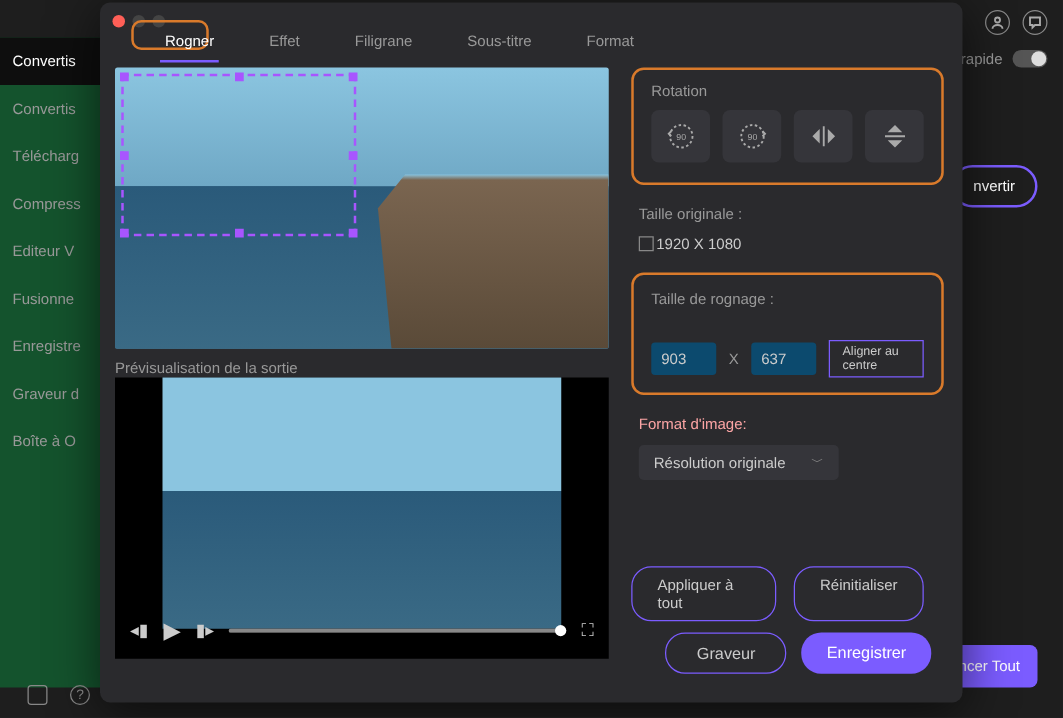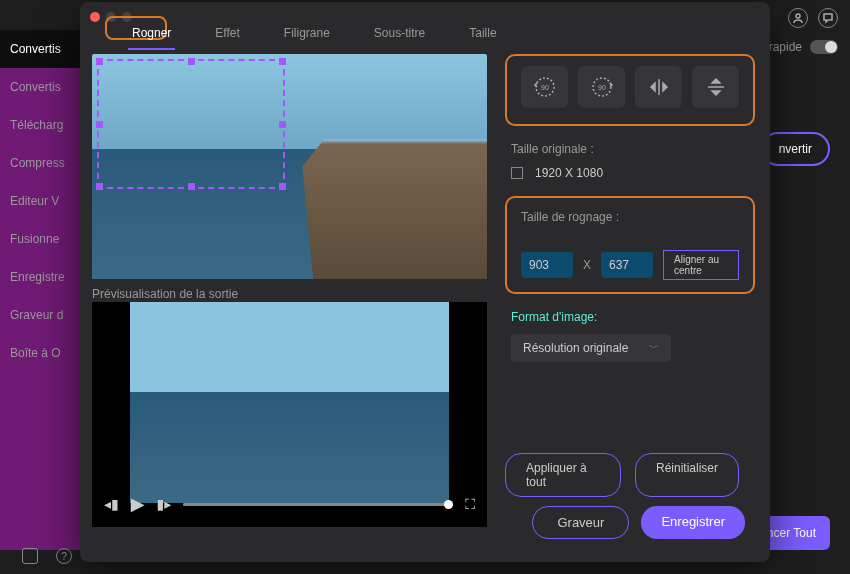--- a/index.html
+++ b/index.html
@@ -1,20 +1,20 @@
 <!DOCTYPE html>
 <html><head>
 <meta charset="utf-8">
 <style>
 * { box-sizing: border-box; margin: 0; padding: 0; font-family: -apple-system, BlinkMacSystemFont, "Segoe UI", sans-serif; }
 body { width: 850px; height: 574px; background: #1a1a1a; overflow: hidden; position: relative; color: #ccc; font-size: 12px; }
 
 .app-bg { position: absolute; inset: 0; background: #1e1e1e; }
 
-.sidebar { position: absolute; left: 0; top: 30px; width: 85px; height: 520px; background: #701a75; }
+.sidebar { position: absolute; left: 0; top: 30px; width: 85px; height: 520px; background: #14532d; }
 .sidebar-item { padding: 12px 10px; color: #999; font-size: 12px; cursor: pointer; white-space: nowrap; overflow: hidden; }
 .sidebar-item.active { background: #0e0e0e; color: #fff; }
 
 .bottom-icons { position: absolute; left: 0; bottom: 10px; display: flex; gap: 18px; padding-left: 22px; }
 .bottom-icons span { width: 16px; height: 16px; border: 1.5px solid #888; border-radius: 3px; display:inline-block; }
 .bottom-icons .q { border-radius: 50%; font-size:11px; text-align:center; line-height:14px; color:#888; }
 
 .top-right { position: absolute; right: 12px; top: 8px; display: flex; gap: 10px; align-items:center; }
 .top-right .icon { width: 20px; height: 20px; border: 1.5px solid #888; border-radius: 50%; display:flex; align-items:center; justify-content:center; color:#888; font-size:11px;}
 
@@ -61,32 +61,32 @@
 
 .right-panel { position:absolute; left:425px; top:52px; right:15px; bottom:15px; }
 
 .rotation-box { border:2px solid #d97a2b; border-radius:10px; padding:10px 14px 16px; }
 .rotation-label { color:#999; font-size:12px; margin-bottom:8px; }
 .rot-buttons { display:flex; gap:10px; }
 .rot-btn { width:50px; height:42px; background:#35353a; border-radius:6px; display:flex; align-items:center; justify-content:center; cursor:pointer; color:#aaa; }
 
 .orig-size { margin-top:16px; padding-left:6px; }
 .orig-size .lbl { color:#999; margin-bottom:10px; }
-.orig-size .val { color:#ccc; display:flex; align-items:center; gap:12px; }
+.orig-size .val { color:#ccc; display:flex; align-items:center; gap:2px; }
 .expand-icon { width:12px; height:12px; border:1px solid #888; display:inline-block; position:relative; }
 
 .crop-size-box { border:2px solid #d97a2b; border-radius:10px; padding:12px 14px; margin-top:16px; }
 .crop-size-box .lbl { color:#999; margin-bottom:26px; }
 .crop-inputs { display:flex; align-items:center; gap:10px; }
 .crop-inputs input { width:52px; height:26px; background:#0c4a6e; border:none; color:#ccc; padding:0 8px; border-radius:3px; font-size:12px; }
 .crop-inputs .x { color:#999; }
 .align-btn { border:1.5px solid #7b5cff; border-radius:0; padding:3px 10px; color:#ccc; font-size:10px; cursor:pointer; margin-left:auto; }
 
 .format-section { margin-top:16px; padding-left:6px; }
-.format-section .lbl { color:#5eead4; margin-bottom:10px; }
+.format-section .lbl { color:#fca5a5; margin-bottom:10px; }
 .format-select { width:160px; height:28px; background:#35353a; border-radius:4px; display:flex; align-items:center; padding:0 12px; justify-content:space-between; cursor:pointer; color:#ccc; font-size:12px; }
 .format-select .chev { color:#888; font-size:10px; }
 
 .action-row { position:absolute; bottom:50px; left:0; right:16px; display:flex; gap:14px; justify-content:center; }
 .outline-btn { border:1.5px solid #7b5cff; border-radius:16px; padding:7px 20px; color:#ccc; font-size:12px; cursor:pointer; }
 
 .bottom-row { position:absolute; bottom:8px; right:10px; display:flex; gap:12px; }
 .cancel-btn { border:1.5px solid #7b5cff; border-radius:16px; padding:8px 24px; color:#ccc; font-size:13px; cursor:pointer; }
 .save-btn { background:#7b5cff; border-radius:16px; padding:8px 20px; color:#fff; font-size:13px; cursor:pointer; font-weight:500; }
 
@@ -138,21 +138,21 @@
     <span class="y"></span>
     <span class="g"></span>
   </div>
 
   <div class="tab-highlight" style="left:25px; top:14px; width:62px; height:24px;"></div>
   <div class="tabs">
     <div class="tab active">Rogner</div>
     <div class="tab">Effet</div>
     <div class="tab">Filigrane</div>
     <div class="tab">Sous-titre</div>
-    <div class="tab">Taille</div>
+    <div class="tab">Format</div>
   </div>
 
   <div class="video-area">
     <div class="sea"></div>
     <div class="cliff"></div>
     <div class="sea2"></div>
     <div class="crop-box">
       <div class="handle h1"></div>
       <div class="handle h2"></div>
       <div class="handle h3"></div>
@@ -173,20 +173,21 @@
       <span class="pc-btn">▮▸</span>
       <div class="progress">
           <div class="fill"></div>
         </div>
       <span class="pc-btn">⛶</span>
     </div>
   </div>
 
   <div class="right-panel">
     <div class="rotation-box">
+      <div class="rotation-label">Rotation</div>
       <div class="rot-buttons">
         <div class="rot-btn">
           <svg width="28" height="26" viewBox="0 0 28 26">
               <circle cx="14" cy="13" r="9" stroke-dasharray="2 2"></circle>
               <text x="14" y="16" font-size="7" fill="#aaa" text-anchor="middle" stroke="none">90</text>
               <path d="M6 9l-2 2 2 2"></path>
             </svg>
         </div>
         <div class="rot-btn">
           <svg width="28" height="26" viewBox="0 0 28 26">

